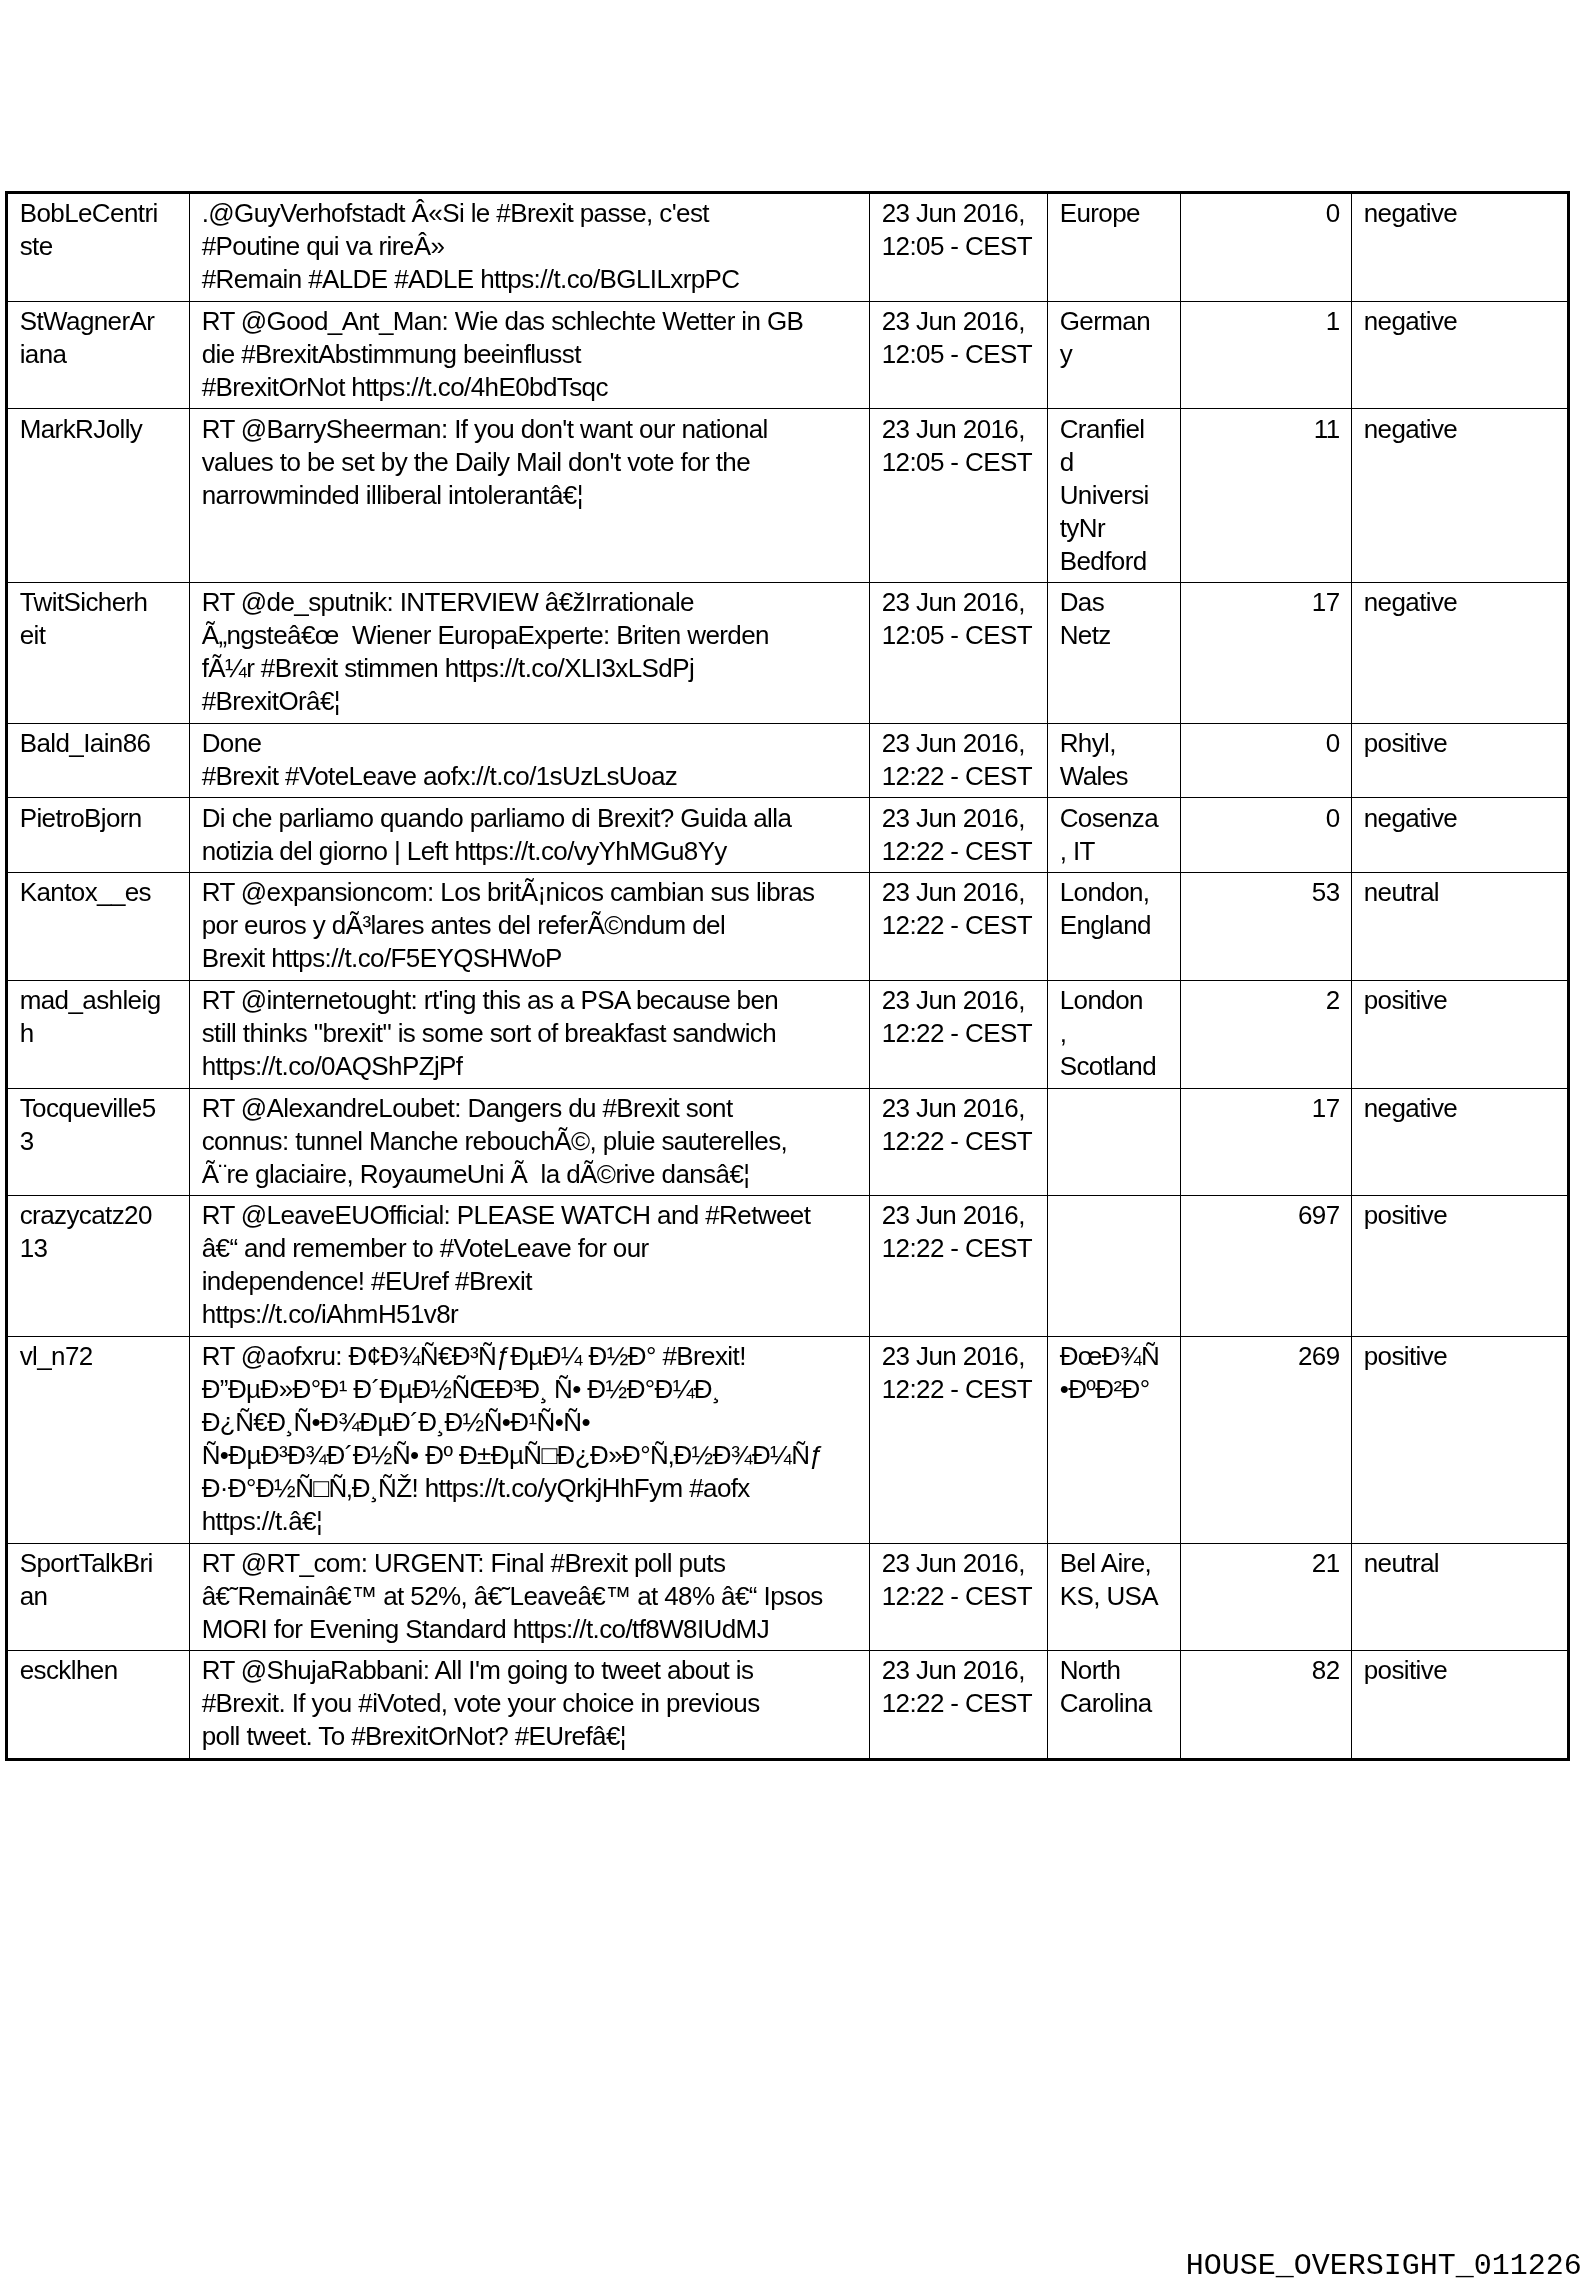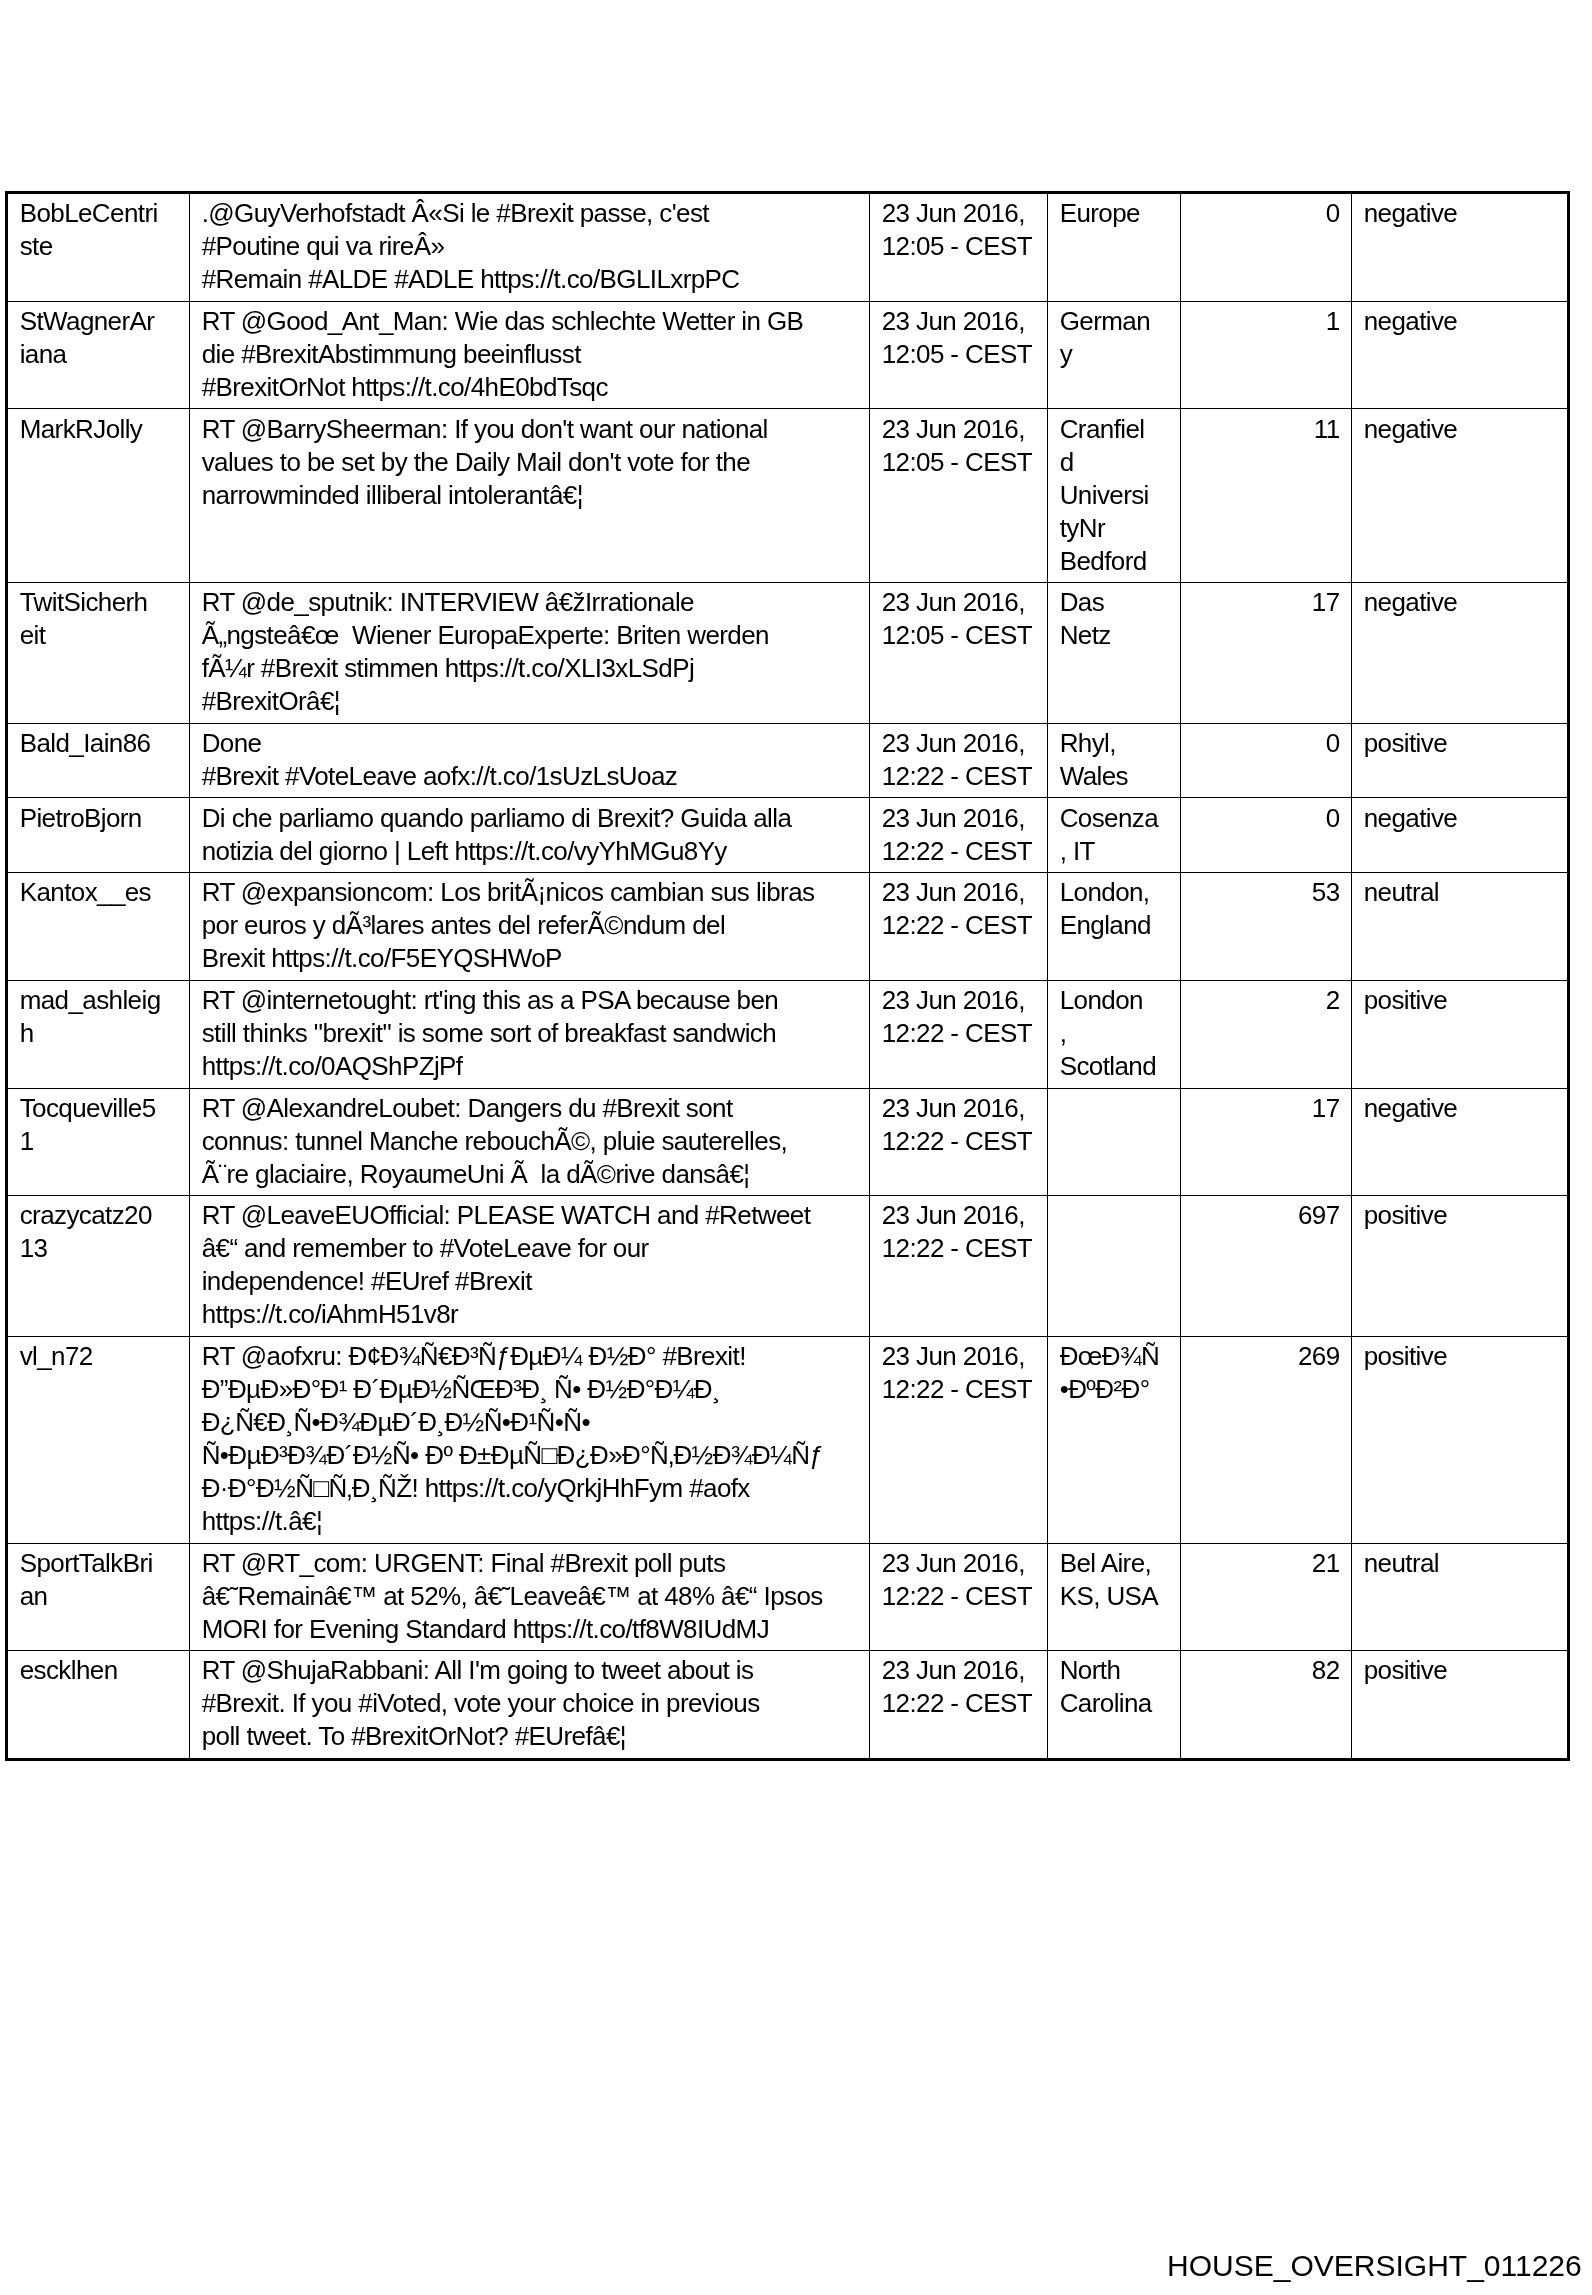--- a/index.html
+++ b/index.html
@@ -41,21 +41,21 @@
   td.col-datetime   { }
   td.col-location   { }
   td.col-count      { text-align: right; }
   td.col-sentiment  { }
   .doc-footer {
     position: absolute;
     right: 10.3px;
     top: 2249px;
     font-size: 30px;
     letter-spacing: 0px;
-    font-family: Liberation Sans, sans-serif;
+    font-family: Liberation Mono, monospace;
     color: #000000;
     white-space: nowrap;
   }
 </style>
 </head>
 <body>
 
 <table class="tweet-table">
   <colgroup>
     <col style="width:183px">
@@ -164,21 +164,21 @@
         <td class="col-datetime">23 Jun 2016,
 12:22 - CEST</td>
         <td class="col-location">London
 ,
 Scotland</td>
         <td class="col-count">2</td>
         <td class="col-sentiment">positive</td>
       </tr>
       <tr>
         <td class="col-username">Tocqueville5
-1</td>
+3</td>
         <td class="col-tweet">RT @AlexandreLoubet: Dangers du #Brexit sont
 connus: tunnel Manche rebouchÃ©, pluie sauterelles,
 Ã¨re glaciaire, RoyaumeUni Ã&nbsp; la dÃ©rive dansâ€¦</td>
         <td class="col-datetime">23 Jun 2016,
 12:22 - CEST</td>
         <td class="col-location"></td>
         <td class="col-count">17</td>
         <td class="col-sentiment">negative</td>
       </tr>
       <tr>

